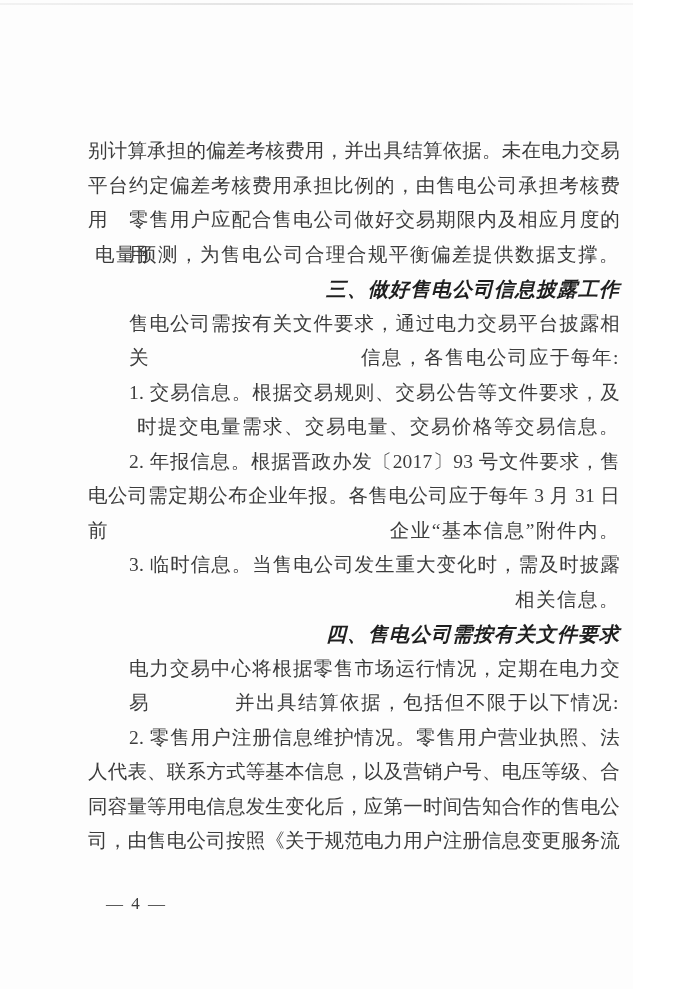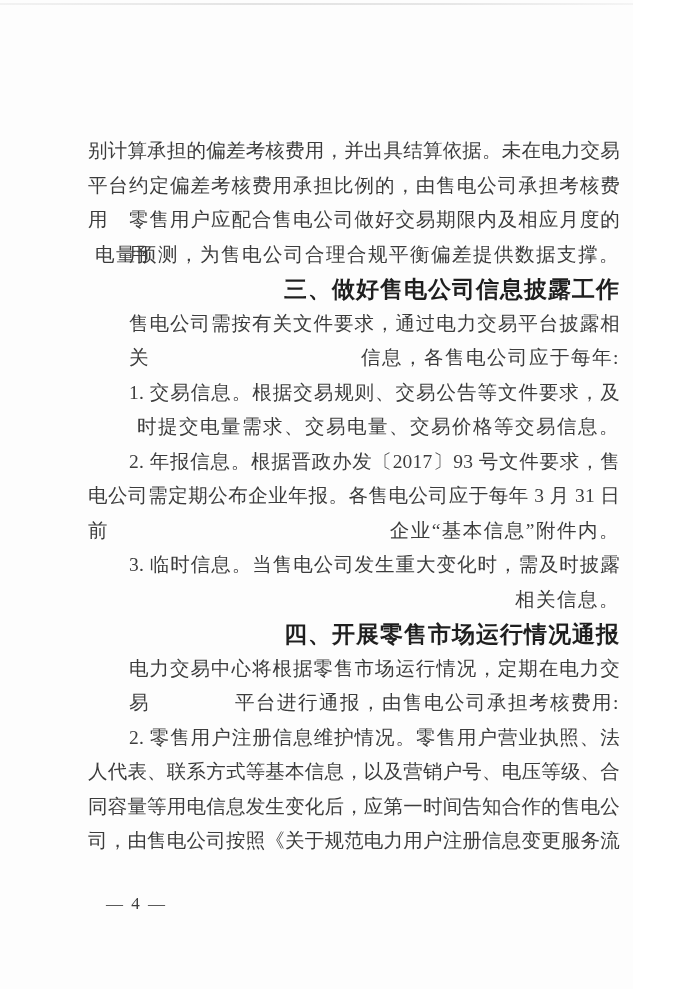--- a/index.html
+++ b/index.html
@@ -40,23 +40,24 @@
     white-space: normal;
     letter-spacing: 0.2px;
     text-align: justify;
     text-align-last: justify;
     -moz-text-align-last: justify;
   }
   .line.indent { padding-left: 41px; }
   .line.bold {
     font-family: "Liberation Sans", "DejaVu Sans", sans-serif;
     font-weight: bold;
-    font-size: 23px;
+    font-size: 20px;
     letter-spacing: 1px;
     color: var(--heading-color, #1f1f1f);
+    font-style: italic;
   }
 
   .footer {
     position: absolute;
     top: 894px; left: 106px;
     font-size: 17px;
     letter-spacing: 2px;
     color: var(--text-color, #3c3c3c);
   }
 
@@ -83,23 +84,23 @@
       <div class="line indent bold">三、做好售电公司信息披露工作</div>
       <div class="line indent fill">售电公司需按有关文件要求，通过电力交易平台披露相关</div>
       <div class="line">信息，各售电公司应于每年:</div>
       <div class="line indent fill">1. 交易信息。根据交易规则、交易公告等文件要求，及</div>
       <div class="line">时提交电量需求、交易电量、交易价格等交易信息。</div>
       <div class="line indent fill">2. 年报信息。根据晋政办发〔2017〕93 号文件要求，售</div>
       <div class="line fill">电公司需定期公布企业年报。各售电公司应于每年 3 月 31 日前</div>
       <div class="line">企业“基本信息”附件内。</div>
       <div class="line indent fill">3. 临时信息。当售电公司发生重大变化时，需及时披露</div>
       <div class="line">相关信息。</div>
-      <div class="line indent bold">四、开展零售市场运行情况通报</div>
+      <div class="line indent bold">四、售电公司需按有关文件要求</div>
       <div class="line indent fill">电力交易中心将根据零售市场运行情况，定期在电力交易</div>
-      <div class="line">平台进行通报，由售电公司承担考核费用:</div>
+      <div class="line">并出具结算依据，包括但不限于以下情况:</div>
       <div class="line indent fill">2. 零售用户注册信息维护情况。零售用户营业执照、法</div>
       <div class="line fill">人代表、联系方式等基本信息，以及营销户号、电压等级、合</div>
       <div class="line fill">同容量等用电信息发生变化后，应第一时间告知合作的售电公</div>
       <div class="line fill">司，由售电公司按照《关于规范电力用户注册信息变更服务流</div>
     </div>
   <div class="footer">— 4 —</div>
   <div class="smudge"></div>
 </div>
 
 </body></html>

